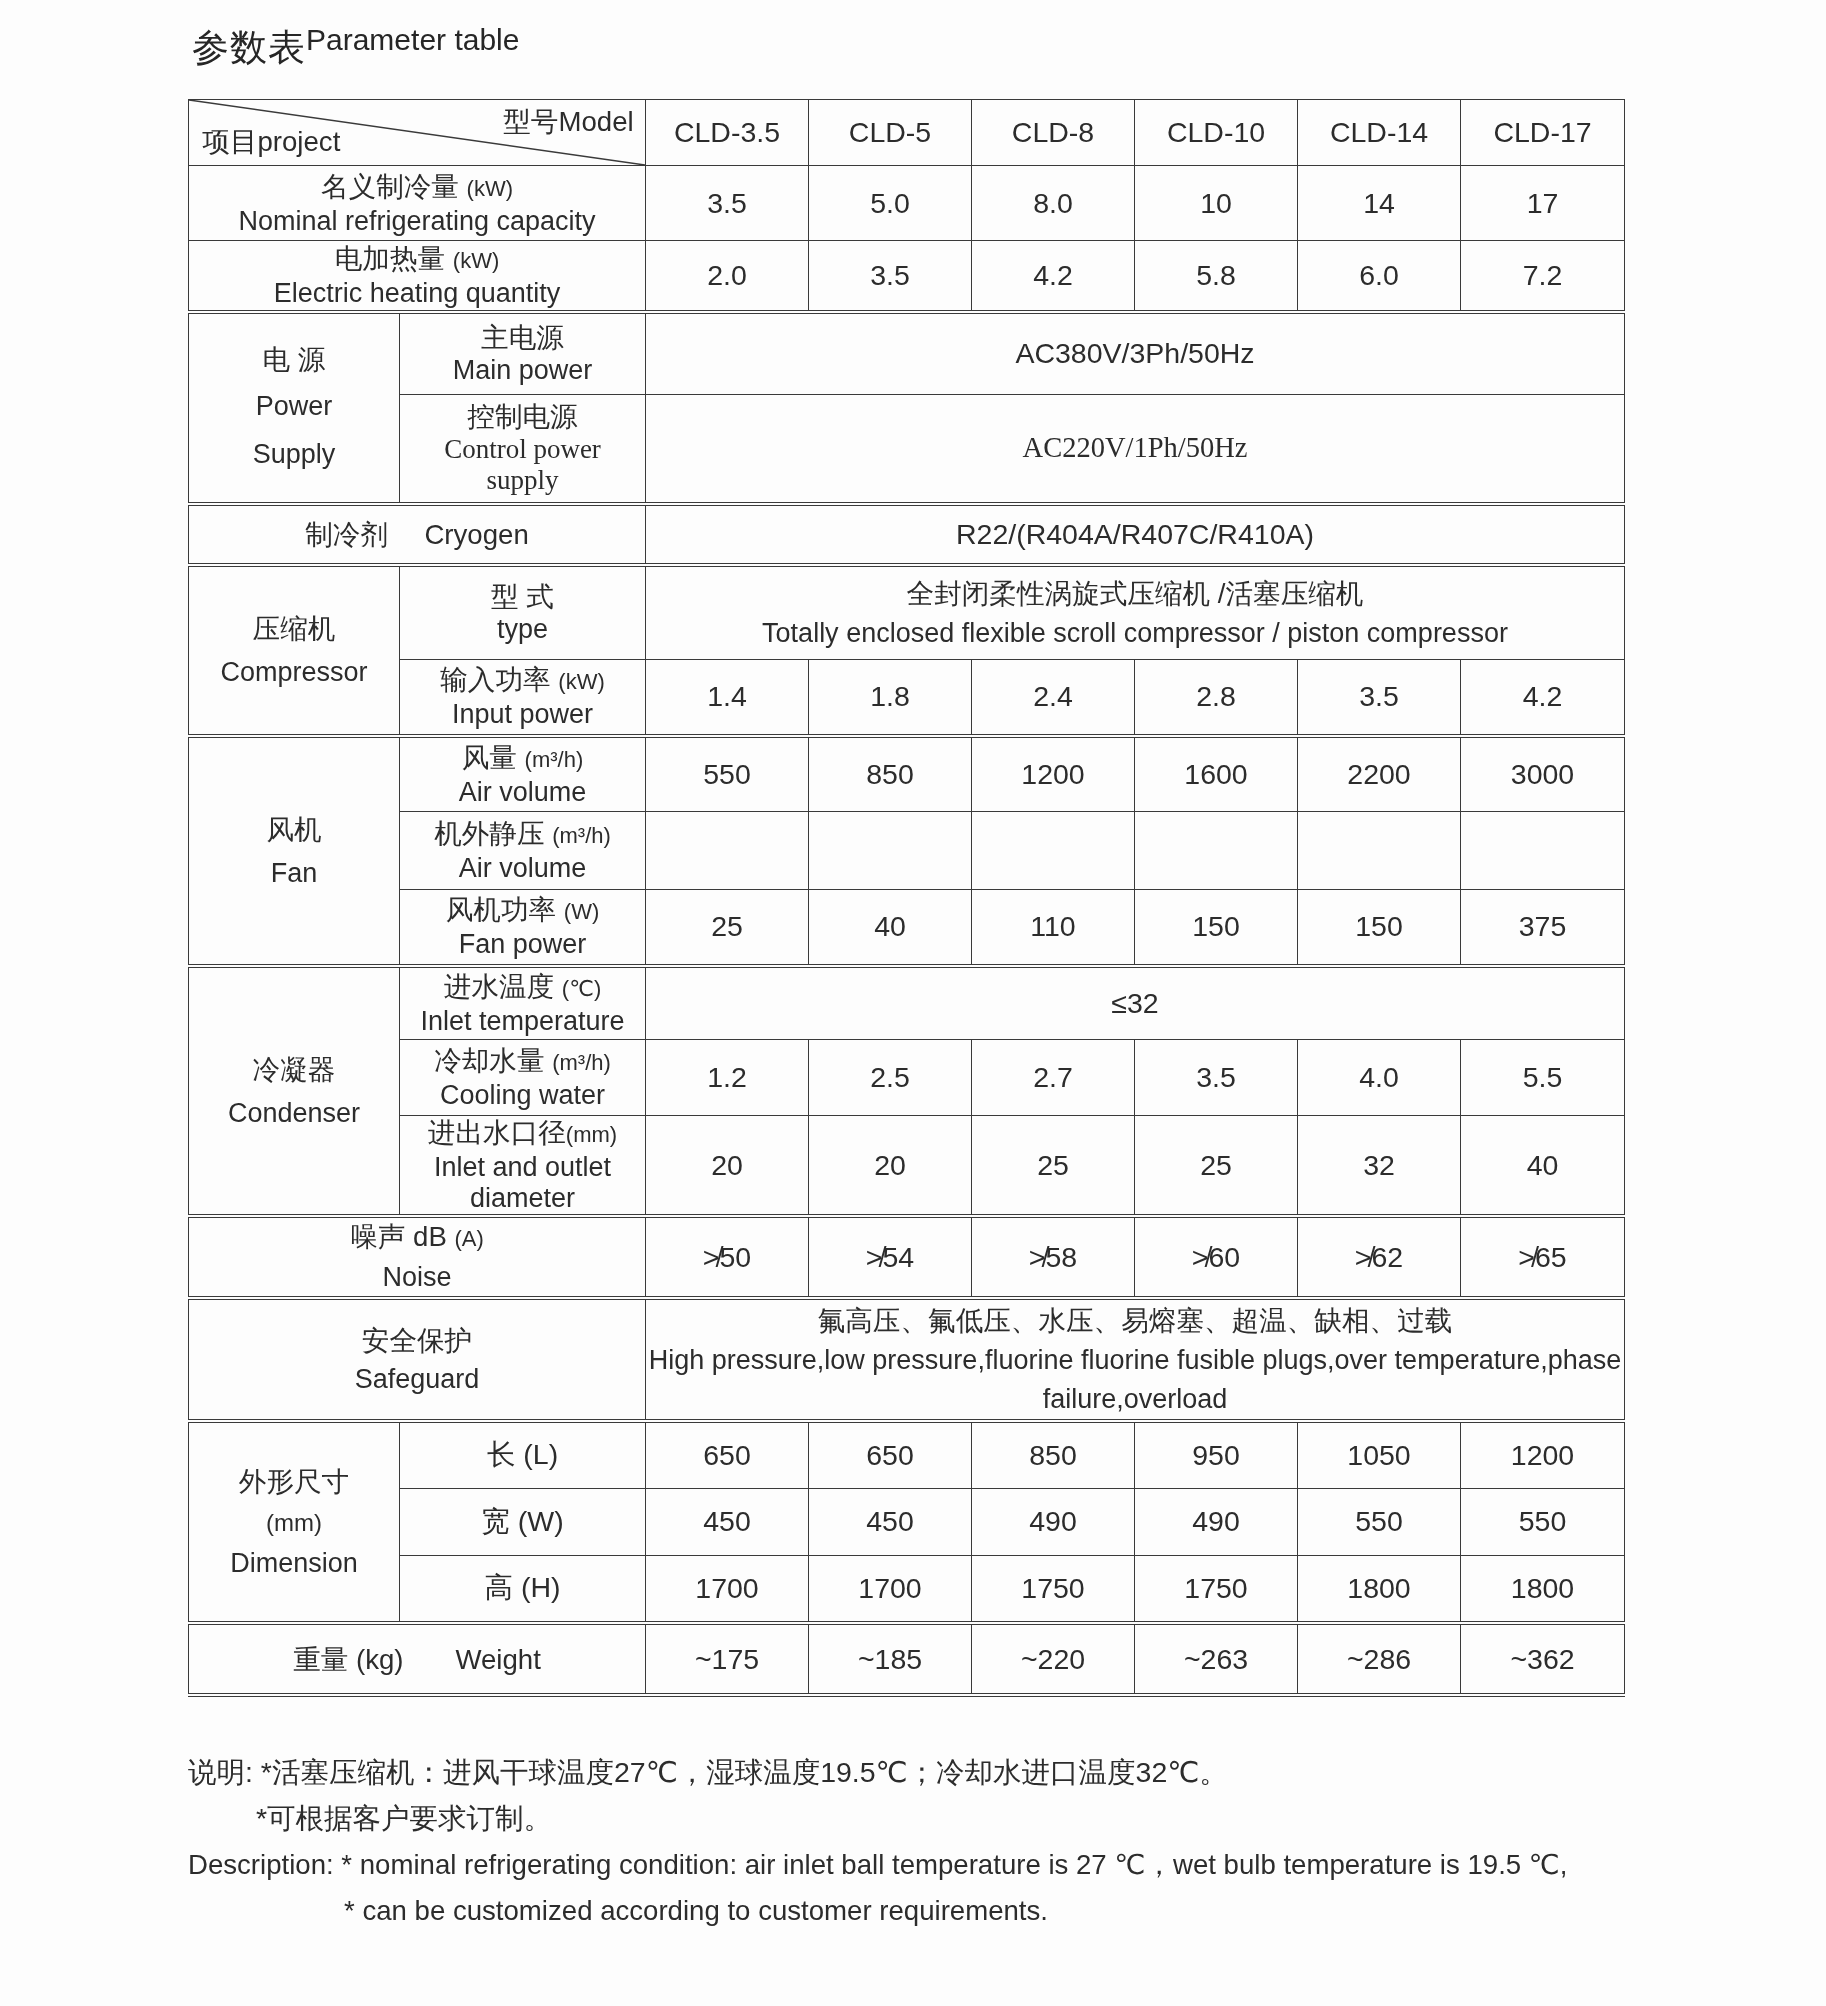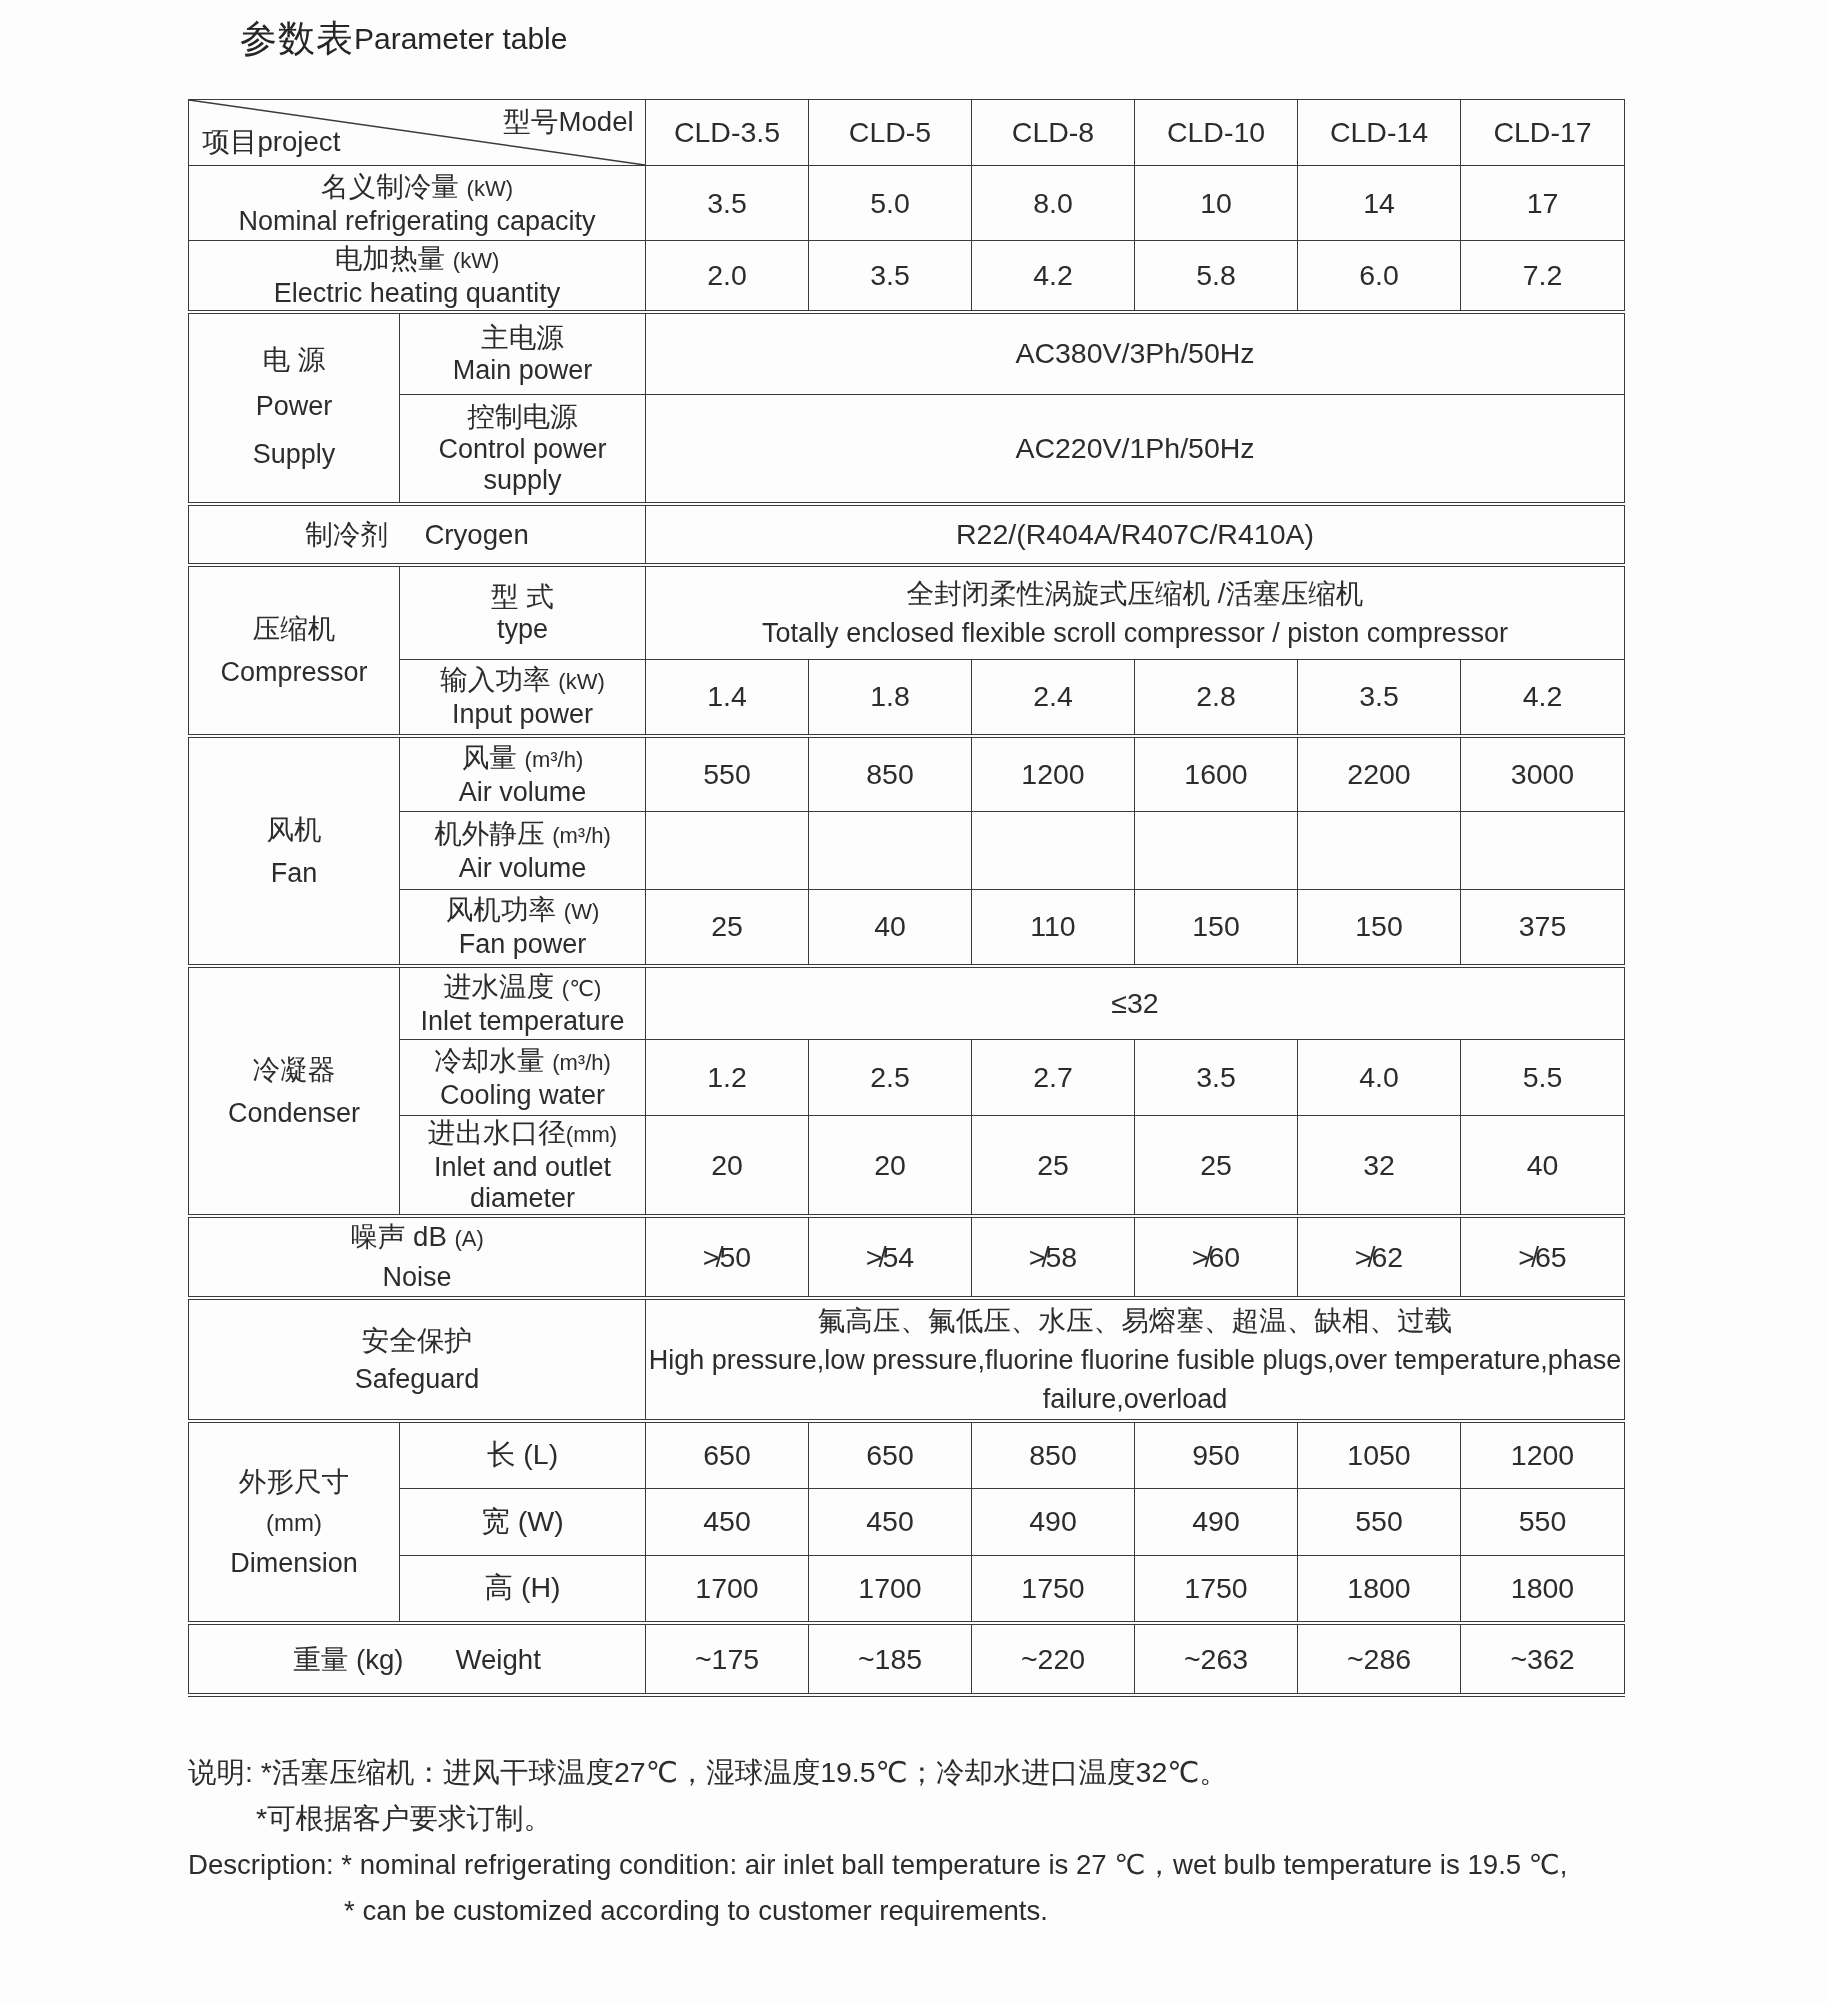--- a/index.html
+++ b/index.html
@@ -1,34 +1,34 @@
 <!DOCTYPE html>
 <html style="font-size:15px"><head>
 <meta charset="utf-8">
 <style>
   html,body{margin:0;padding:0;background:#fdfdfd;}
   body{width:1826px;height:2007px;overflow:hidden;
        font-family:"Liberation Sans","DejaVu Sans",sans-serif;color:#2c2c2c;}
   .page{position:relative;width:1826px;height:2007px;}
 
   
-  .title{position:absolute;left:192px;top:14px;display:flex;align-items:center;color:#262626;margin-left:48px;}
+  .title{position:absolute;left:192px;top:23px;display:flex;align-items:flex-start;color:#262626;}
   .t-zh{font-size:37px;letter-spacing:1px;}
   .t-en{font-size:30px;}
 
   
   .tbl{position:absolute;left:188px;top:99px;width:1434px;
        border-collapse:collapse;table-layout:fixed;border:1.9px solid #3a3a3a;}
   .tbl td{border:1px solid #3a3a3a;padding:0;text-align:center;vertical-align:middle;
           font-size:28.5px;color:#2c2c2c;overflow:hidden;}
   tr.sec > td{border-top:4.8px double #3a3a3a;}
   tr.r-wt > td{border-bottom:4.8px double #3a3a3a;}
 
   tr.r-h{height:66px;}   tr.r-nom{height:75px;}  tr.r-heat{height:71px;}
-  tr.r-pm{height:83px;}  tr.r-pc{height:109px;}  tr.r-cry{height:61px;}
+  tr.r-pm{height:83px;}  tr.r-pc{height:109px;font-family:Liberation Serif, serif;}  tr.r-cry{height:61px;}
   tr.r-type{height:95px;}tr.r-inp{height:76px;} tr.r-air{height:76px;}
   tr.r-stat{height:78px;}tr.r-fpow{height:76px;} tr.r-it{height:74px;}
   tr.r-cw{height:76px;}  tr.r-dia{height:90px;}  tr.r-noise{height:74px;}
   tr.r-safe{height:122px;}tr.r-len{height:67px;} tr.r-wid{height:67px;}
   tr.r-hei{height:68px;} tr.r-wt{height:72px;}
 
   
   .corner{position:relative;}
   .diag{position:absolute;left:0;top:0;width:100%;height:100%;display:block;}
   .diag line{stroke:#3a3a3a;stroke-width:1.6;}

